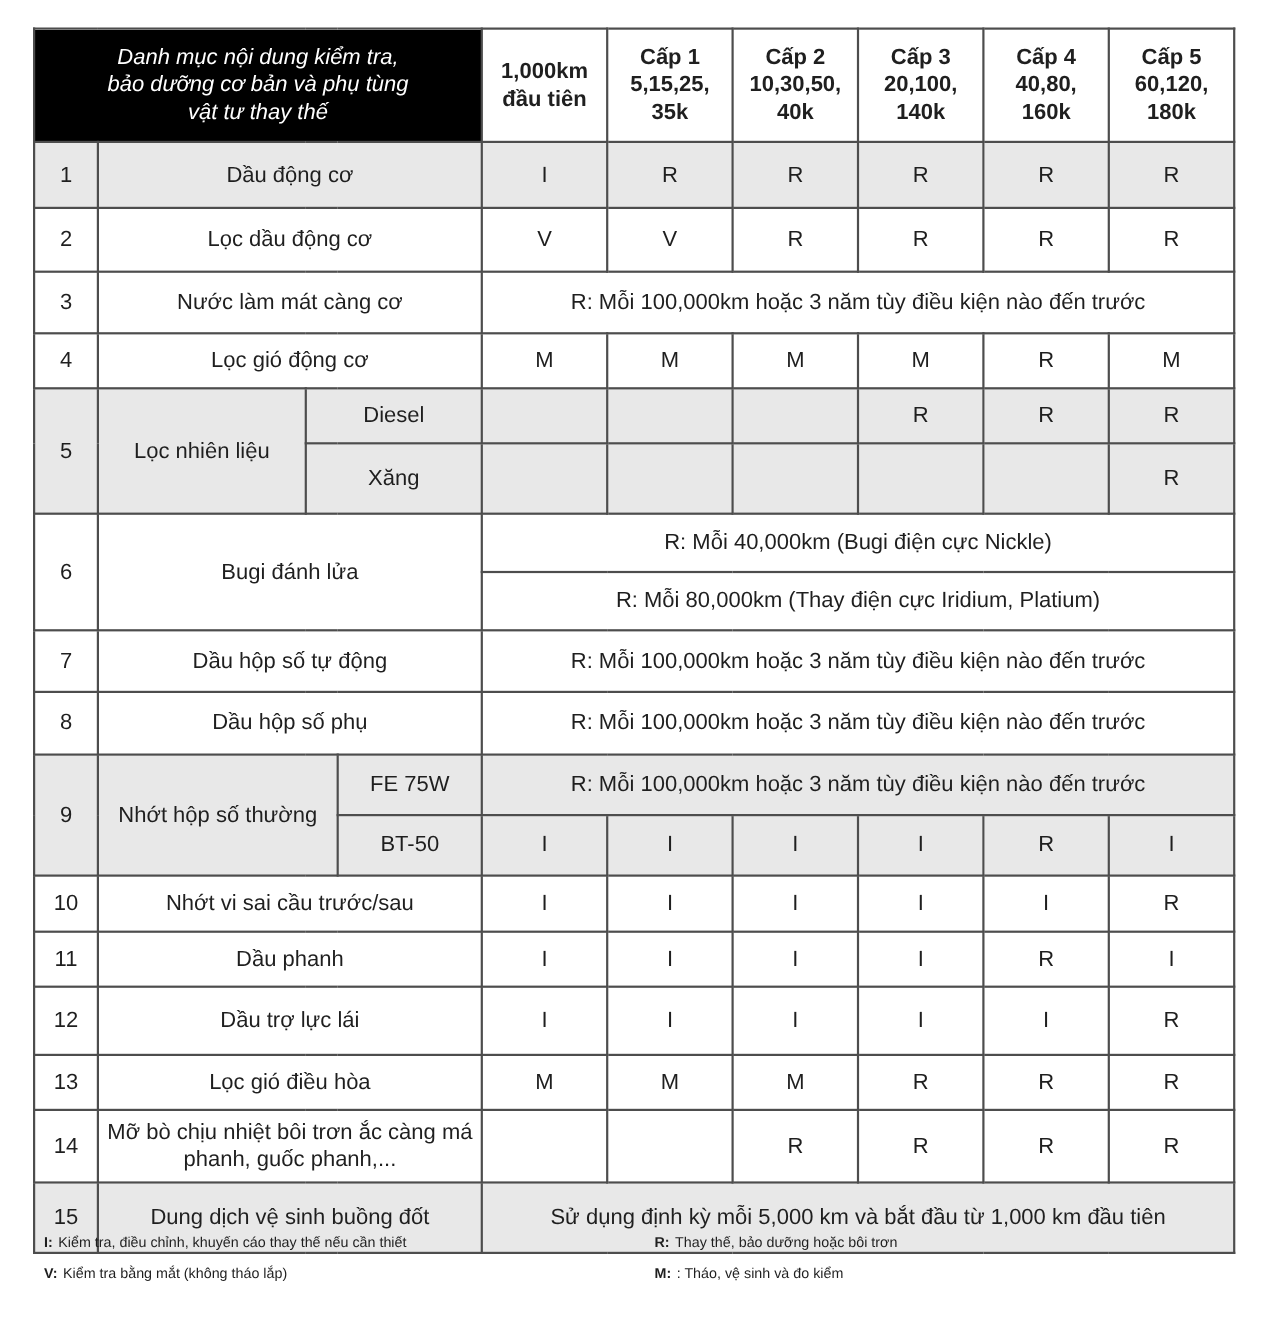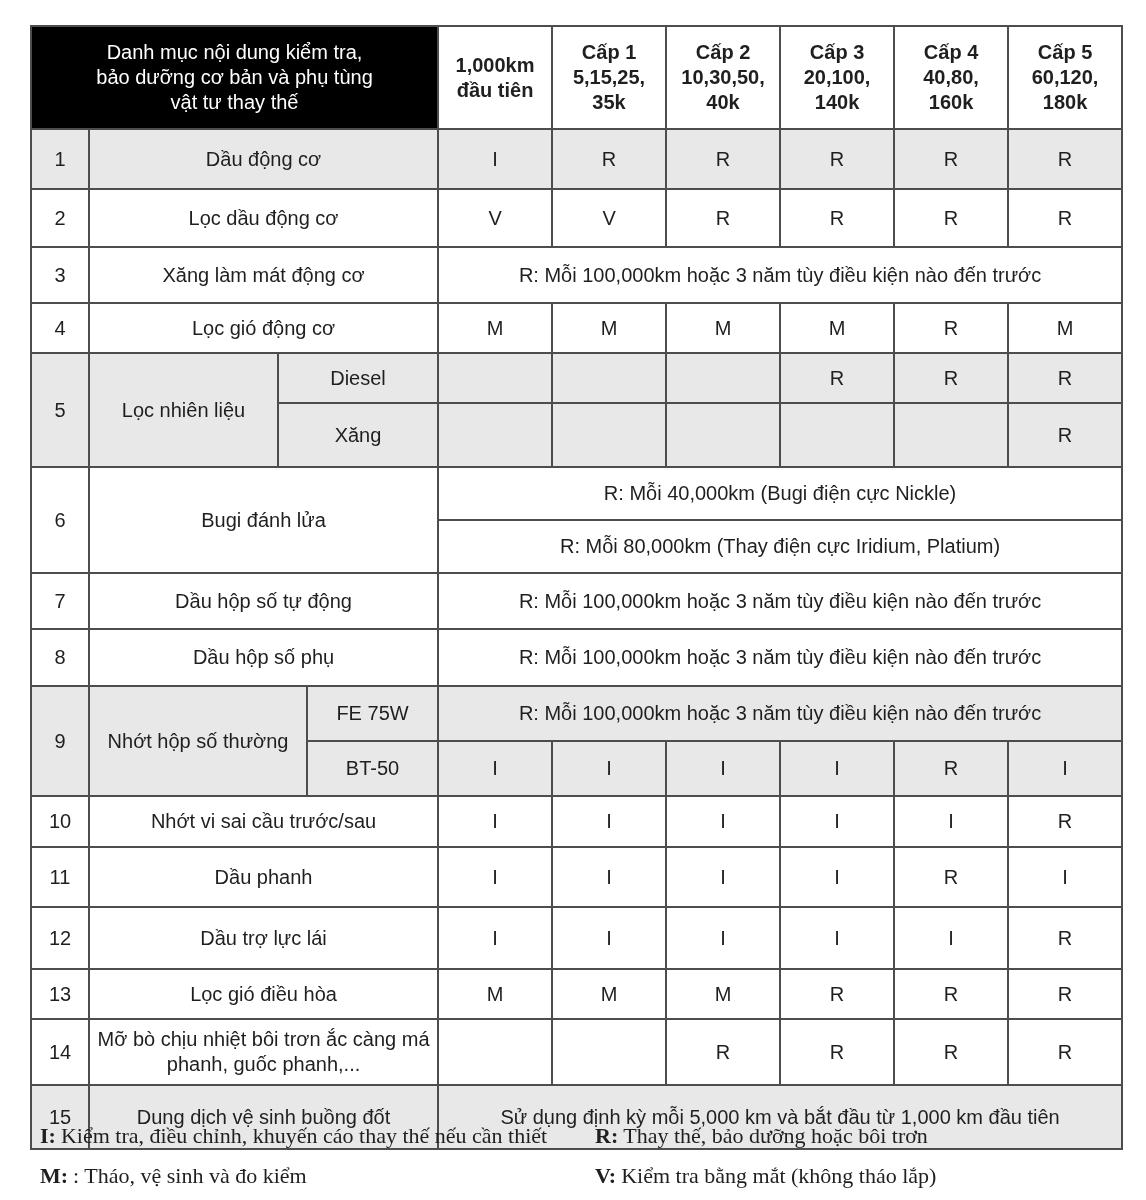--- a/index.html
+++ b/index.html
@@ -15,30 +15,30 @@
   table.schedule td{
     border:2px solid #4d4d4d;
     vertical-align:middle;text-align:center;
     font-size:20px;line-height:1.25;
     background:#ffffff;padding:2px 4px;
     overflow:hidden;
   }
   tr.shaded td{background:#e8e8e8;}
   td.black-cell{
     background:#000000 !important;color:#ffffff;
-    font-size:21.5px;line-height:1.4;border-color:#000000;
+    font-size:21.5px;line-height:1.4;border-color:#000000;font-style:italic;
   }
   td.col-head{font-weight:bold;font-size:20.5px;line-height:1.3;}
   td.name{text-align:left;padding-left:20px;padding-right:10px;margin-left:40px;}
   td.num{font-size:20px;}
   .pre{white-space:pre-line;}
   .legend{
     position:absolute;left:40px;top:1122px;width:1086px;
     display:grid;grid-template-columns:555px 1fr;row-gap:11px;
-    font-size:22px;line-height:1.3;font-family:Liberation Serif, serif;
+    font-size:13px;line-height:1.3;
   }
   .legend .key{font-weight:bold;margin-right:5px;}
 </style>
 </head>
 <body>
 
 <table class="schedule">
   <colgroup>
     <col style="width:58px">
       <col style="width:189px">
@@ -93,21 +93,21 @@
     <td>V</td>
     <td>V</td>
     <td>R</td>
     <td>R</td>
     <td>R</td>
     <td>R</td>
   </tr>
 
   <tr style="height:56px">
     <td class="num">3</td>
-    <td colspan="3" class="name">Xăng làm mát động cơ</td>
+    <td colspan="3" class="name">Nước làm mát càng cơ</td>
     <td colspan="6">R: Mỗi 100,000km hoặc 3 năm tùy điều kiện nào đến trước</td>
   </tr>
 
   <tr style="height:50px">
     <td class="num">4</td>
     <td colspan="3" class="name">Lọc gió động cơ</td>
     <td>M</td>
     <td>M</td>
     <td>M</td>
     <td>M</td>
@@ -177,21 +177,21 @@
     <td class="num">10</td>
     <td colspan="3" class="name">Nhớt vi sai cầu trước/sau</td>
     <td>I</td>
     <td>I</td>
     <td>I</td>
     <td>I</td>
     <td>I</td>
     <td>R</td>
   </tr>
 
-  <tr style="height:60px">
+  <tr style="height:50px">
     <td class="num">11</td>
     <td colspan="3" class="name">Dầu phanh</td>
     <td>I</td>
     <td>I</td>
     <td>I</td>
     <td>I</td>
     <td>R</td>
     <td>I</td>
   </tr>
 
@@ -237,18 +237,18 @@
   </table>
 
 <div class="legend">
   <div>
     <span class="key">I:</span><span>Kiểm tra, điều chỉnh, khuyến cáo thay thế nếu cần thiết</span>
   </div>
   <div>
     <span class="key">R:</span><span>Thay thế, bảo dưỡng hoặc bôi trơn</span>
   </div>
   <div>
+    <span class="key">V:</span><span>Kiểm tra bằng mắt (không tháo lắp)</span>
+  </div>
+  <div>
     <span class="key">M:</span><span>: Tháo, vệ sinh và đo kiểm</span>
   </div>
-  <div>
-    <span class="key">V:</span><span>Kiểm tra bằng mắt (không tháo lắp)</span>
-  </div>
 </div>
 
 </body></html>

